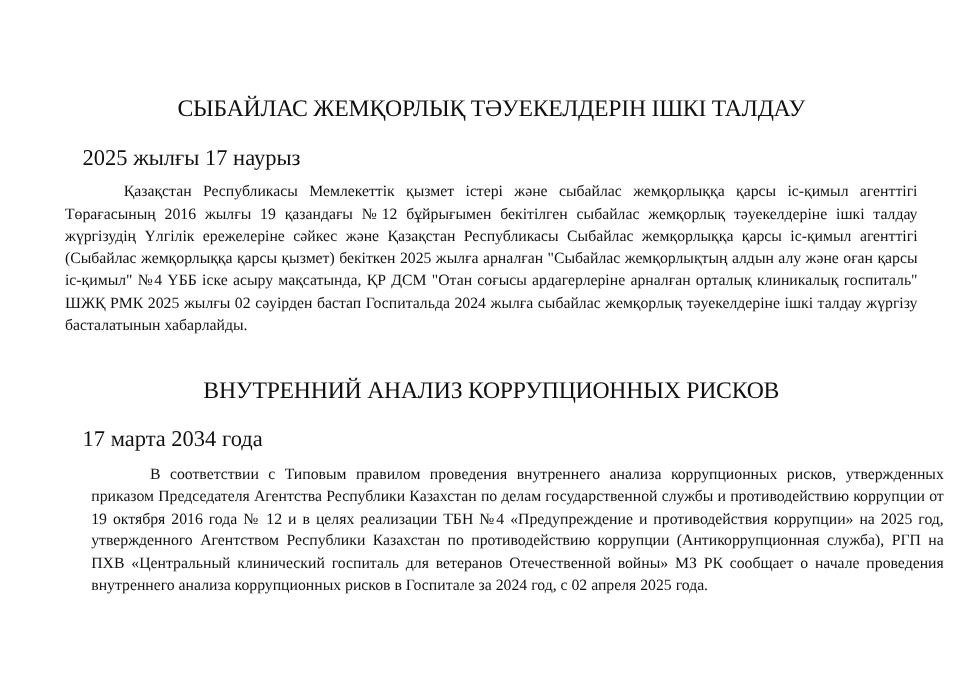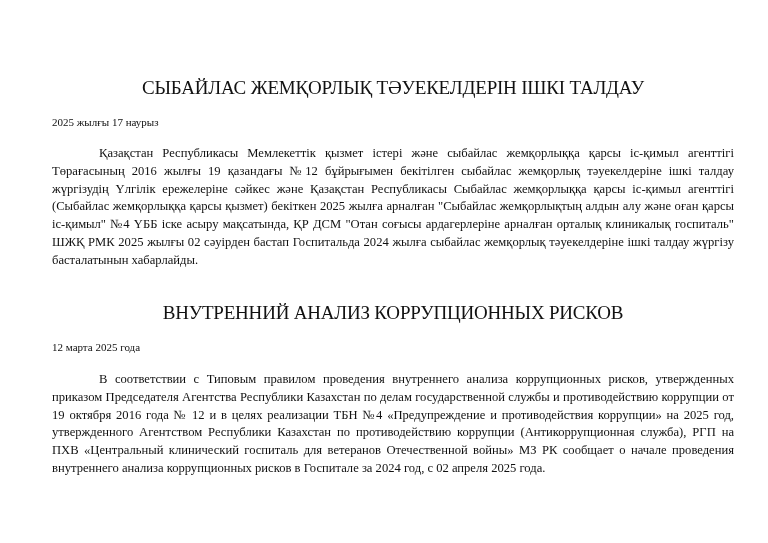--- a/index.html
+++ b/index.html
@@ -27,46 +27,46 @@
       width: 682px;
       text-align: center;
       font-weight: normal;
       font-size: 19px;
       letter-spacing: -0.2px;
       white-space: nowrap;
       margin: 0;
     }
     .date {
       position: absolute;
-      left: 0;
-      font-size: 11px;
+      left: 14px;
+      font-size: 18px;
       white-space: nowrap;
       margin: 0;
     }
     .para {
       position: absolute;
       left: 0;
       width: 682px;
       font-size: 12.6px;
       line-height: 17.8px;
       text-align: justify;
       text-indent: 47px;
       margin: 0;
     }
     #kz-title { top: 77px; }
     #kz-date { top: 116px; }
     #kz-para { top: 145px; font-family: Liberation Serif, serif; }
     #ru-title { top: 302px; }
     #ru-date { top: 341px; }
-    #ru-para { top: 371px; }
+    #ru-para { top: 371px; margin-left: 21px; }
   </style>
 </head>
 <body>
 
 <div class="page">
   <h1 id="kz-title" class="title">СЫБАЙЛАС ЖЕМҚОРЛЫҚ ТӘУЕКЕЛДЕРІН ІШКІ ТАЛДАУ</h1>
   <p id="kz-date" class="date">2025 жылғы 17 наурыз</p>
   <p id="kz-para" class="para">Қазақстан Республикасы Мемлекеттік қызмет істері және сыбайлас жемқорлыққа қарсы іс-қимыл агенттігі Төрағасының 2016 жылғы 19 қазандағы №12 бұйрығымен бекітілген сыбайлас жемқорлық тәуекелдеріне ішкі талдау жүргізудің Үлгілік ережелеріне сәйкес және Қазақстан Республикасы Сыбайлас жемқорлыққа қарсы іс-қимыл агенттігі (Сыбайлас жемқорлыққа қарсы қызмет) бекіткен 2025 жылға арналған "Сыбайлас жемқорлықтың алдын алу және оған қарсы іс-қимыл" №4 ҮББ іске асыру мақсатында, ҚР ДСМ "Отан соғысы ардагерлеріне арналған орталық клиникалық госпиталь" ШЖҚ РМК 2025 жылғы 02 сәуірден бастап Госпитальда 2024 жылға сыбайлас жемқорлық тәуекелдеріне ішкі талдау жүргізу басталатынын хабарлайды.</p>
 
   <h1 id="ru-title" class="title">ВНУТРЕННИЙ АНАЛИЗ КОРРУПЦИОННЫХ РИСКОВ</h1>
-  <p id="ru-date" class="date">12 марта 2025 года</p>
+  <p id="ru-date" class="date">17 марта 2034 года</p>
   <p id="ru-para" class="para">В соответствии с Типовым правилом проведения внутреннего анализа коррупционных рисков, утвержденных приказом Председателя Агентства Республики Казахстан по делам государственной службы и противодействию коррупции от 19 октября 2016 года № 12 и в целях реализации ТБН №4 «Предупреждение и противодействия коррупции» на 2025 год, утвержденного Агентством Республики Казахстан по противодействию коррупции (Антикоррупционная служба), РГП на ПХВ «Центральный клинический госпиталь для ветеранов Отечественной войны» МЗ РК сообщает о начале проведения внутреннего анализа коррупционных рисков в Госпитале за 2024 год, с 02 апреля 2025 года.</p>
 </div>
 
 </body></html>

